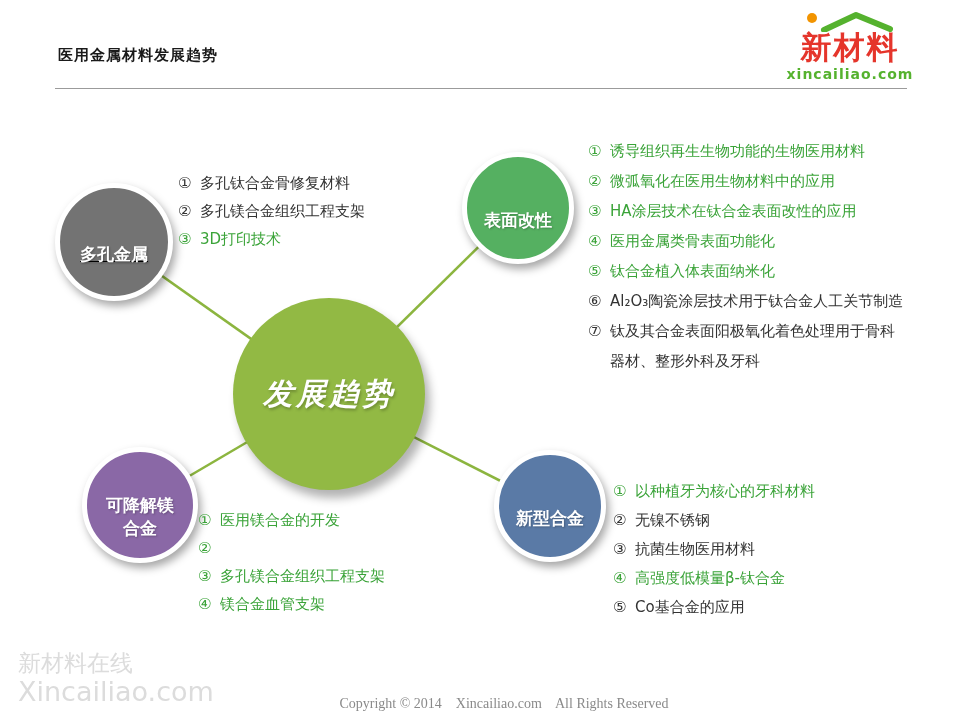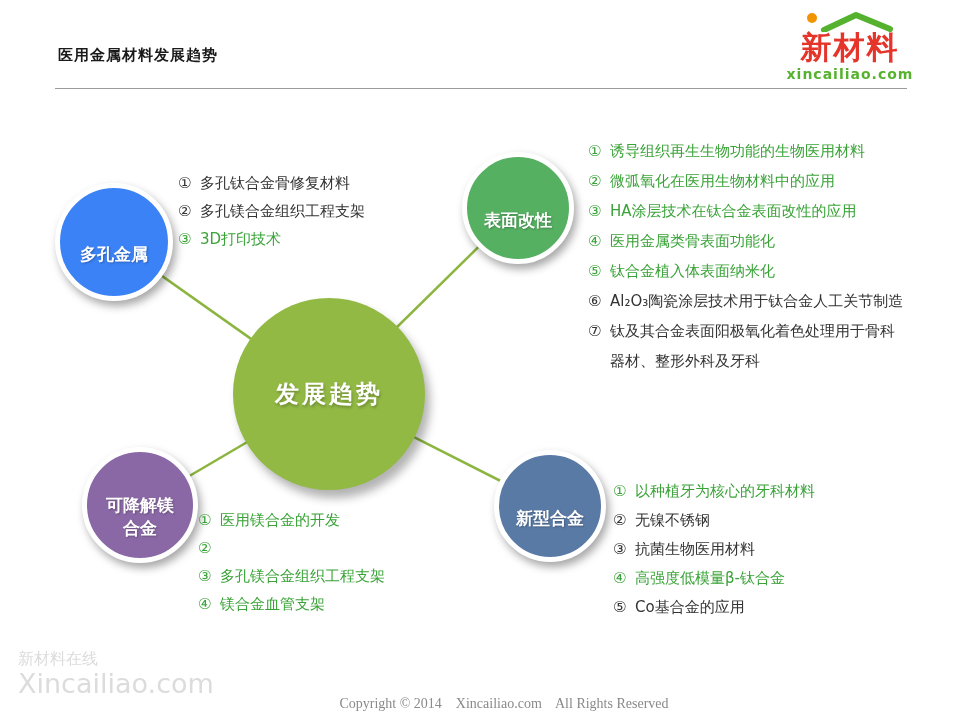--- a/index.html
+++ b/index.html
@@ -24,36 +24,36 @@
   .node-label { color:#fff; font-weight:bold; font-size:17px; line-height:1.35;
                 white-space:pre-line; text-shadow:1px 1px 2px rgba(0,0,0,.25);margin-top:24px; }
   .node-porous  { left:55px;  top:183px; width:118px; height:118px; }
   .node-surface { left:462px; top:152px; width:112px; height:112px; }
   .node-mg      { left:82px;  top:447px; width:116px; height:116px; }
   .node-alloy   { left:494px; top:450px; width:112px; height:112px; }
 
   .center-node { position:absolute; left:233px; top:298px; width:192px; height:192px;
                  border-radius:50%; display:flex; align-items:center; justify-content:center;
                  box-shadow:5px 8px 10px rgba(0,0,0,.3); }
-  .center-label { color:#fff; font-size:24px; font-weight:bold; letter-spacing:3px;
-                  text-shadow:1px 2px 3px rgba(0,0,0,.25); }
+  .center-label { color:#fff; font-size:30px; font-weight:bold; letter-spacing:3px;
+                  text-shadow:1px 2px 3px rgba(0,0,0,.25);font-style:italic; }
 
   .list { position:absolute; }
   .list-porous  { left:178px; top:169px; line-height:28px; }
   .list-surface { left:588px; top:136px; width:318px; line-height:30px; }
   .list-mg      { left:198px; top:506px; line-height:28px; }
   .list-alloy   { left:613px; top:477px; line-height:29px; }
   .li { display:flex; font-size:15px; }
   .li .num { flex:0 0 22px; width:22px; }
   .li .txt { flex:1; }
   .li.green { color:#3aa338; }
   .li.dark  { color:#333333; }
 
   .watermark { position:absolute; left:18px; top:650px; color:#dcdcdc; line-height:1.15; }
-  .wm1 { font-size:16px; }
+  .wm1 { font-size:23px; }
   .wm2 { font-size:27px; }
 
   .copyright { position:absolute; left:0; right:0; bottom:8px; text-align:center;
                font-family:"Liberation Serif","DejaVu Serif",serif; font-size:14px;
                color:#8a8a8a; white-space:pre;padding-left:48px; }
 </style>
 </head>
 <body>
 
 <div class="page">
@@ -74,21 +74,21 @@
     <line x1="329" y1="394" x2="114" y2="242" stroke="#8cb53f" stroke-width="2.5"></line>
     <line x1="329" y1="394" x2="518" y2="208" stroke="#8cb53f" stroke-width="2.5"></line>
     <line x1="329" y1="394" x2="140" y2="505" stroke="#8cb53f" stroke-width="2.5"></line>
     <line x1="329" y1="394" x2="550" y2="506" stroke="#8cb53f" stroke-width="2.5"></line>
   </svg>
 
   <div class="center-node" style="background: rgb(146, 185, 68);">
     <div class="center-label">发展趋势</div>
   </div>
 
-  <div class="node node-porous" style="background: #3b82f6;">
+  <div class="node node-porous" style="background: #737373; text-decoration: underline;">
     <div class="node-label">多孔金属</div>
   </div>
   <div class="node node-surface" style="background: rgb(85, 176, 97);">
     <div class="node-label">表面改性</div>
   </div>
   <div class="node node-alloy" style="background: rgb(90, 122, 166);">
     <div class="node-label">新型合金</div>
   </div>
   <div class="node node-mg" style="background: rgb(138, 104, 166);">
     <div class="node-label">可降解镁

